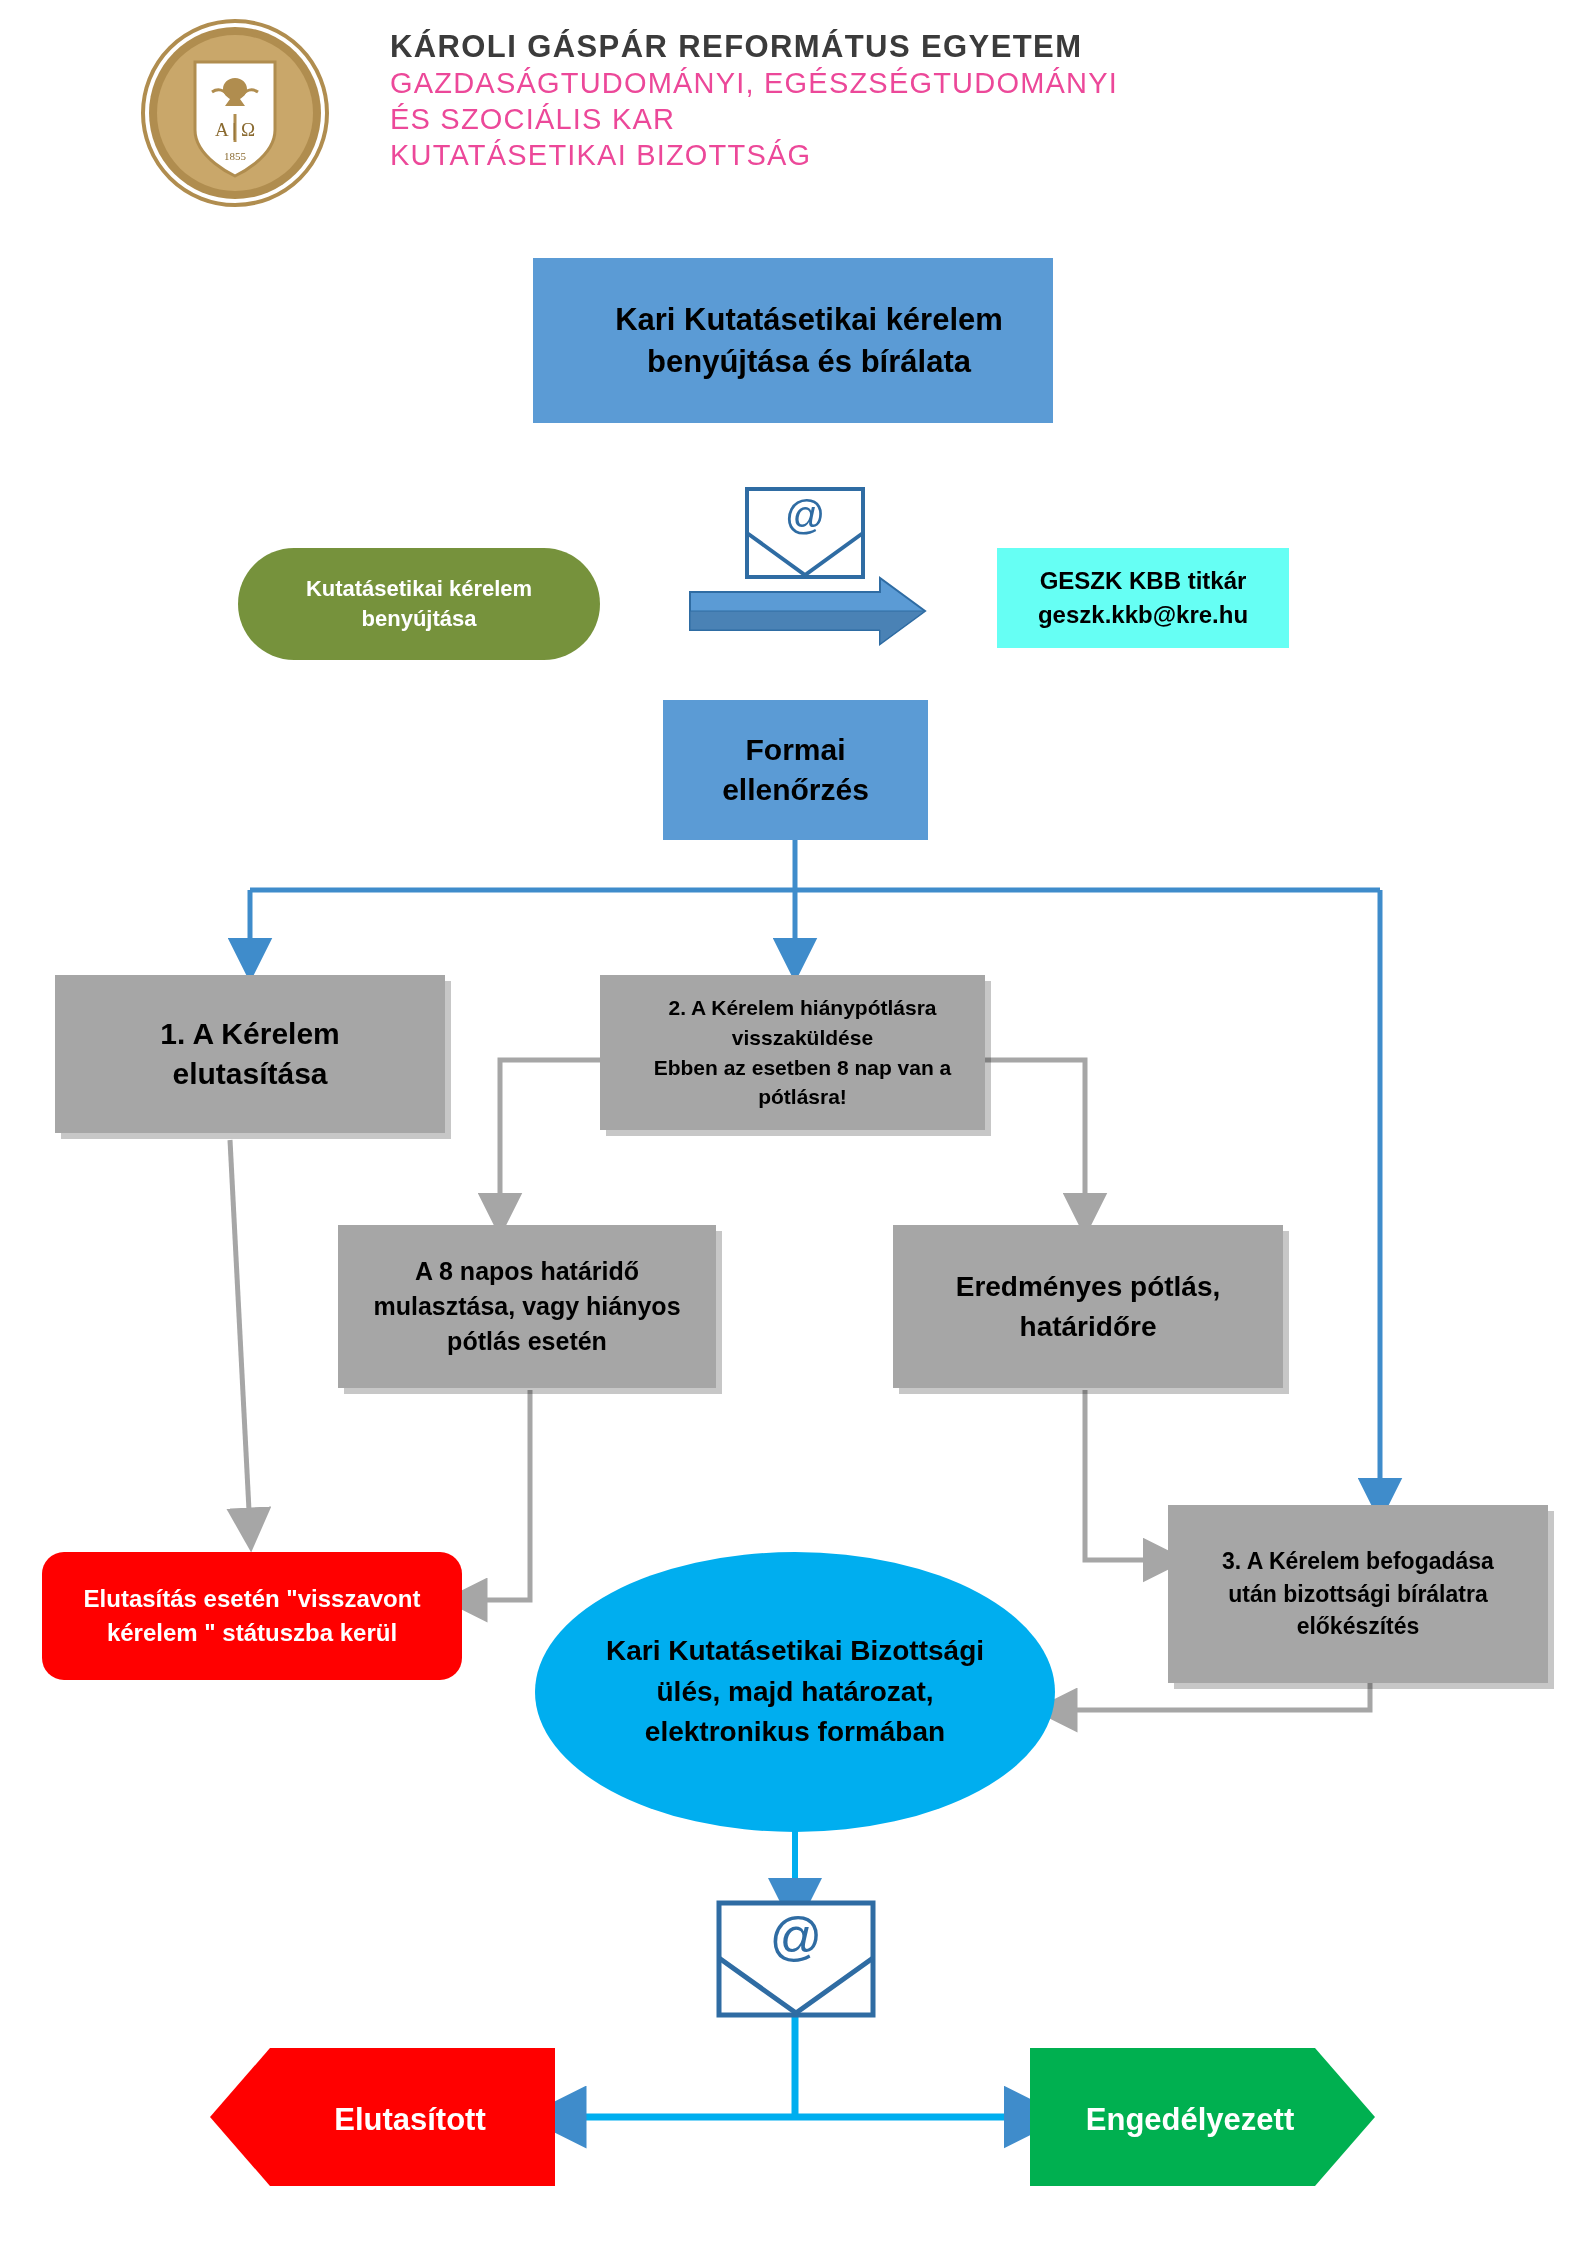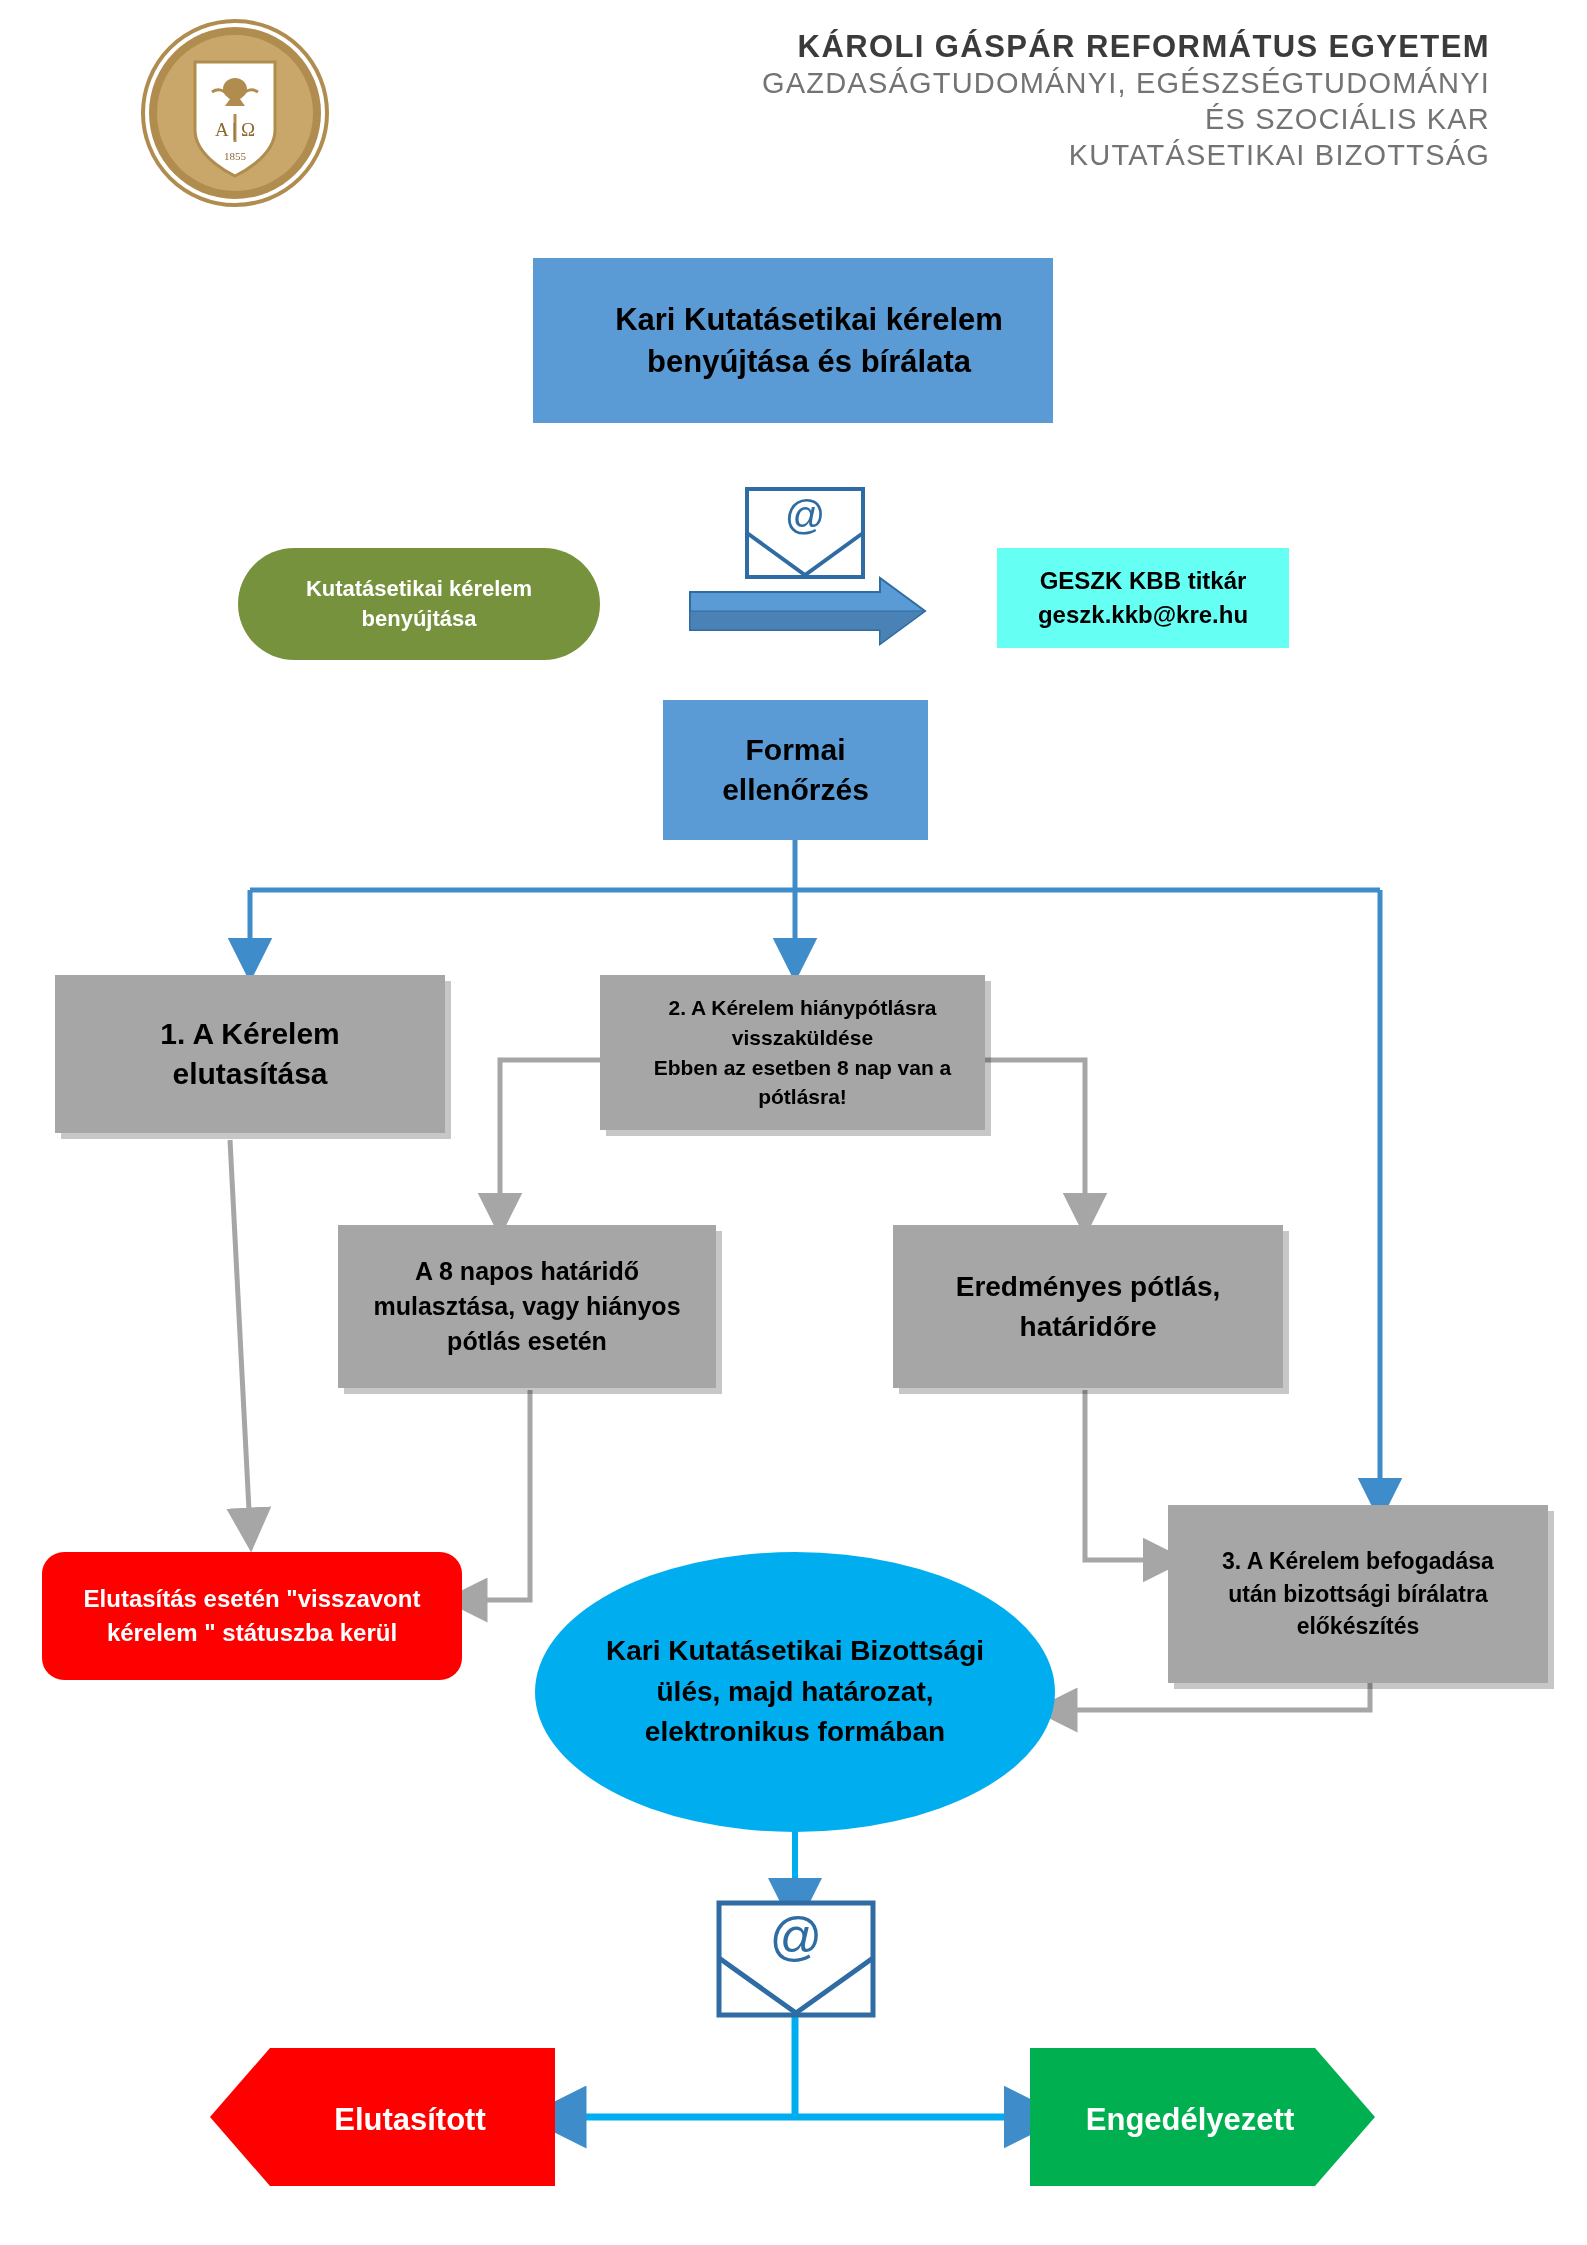--- a/index.html
+++ b/index.html
@@ -30,34 +30,33 @@
     left: 140px;
     top: 18px;
     width: 190px;
     height: 190px;
   }
   #header-text {
     position: absolute;
     left: 390px;
     top: 28px;
     width: 1100px;
-    text-align: right;
   }
   .hdr-line1 {
     font-size: 31px;
     font-weight: bold;
     letter-spacing: 1.4px;
     color: #3b3b3b;
     line-height: 1.22;
   }
   .hdr-line {
     font-size: 29px;
     font-weight: normal;
     letter-spacing: 1.2px;
-    color: #737373;
+    color: #ec4899;
     line-height: 1.24;
   }
   
   .node {
     position: absolute;
     display: flex;
     align-items: center;
     justify-content: center;
     text-align: center;
     box-sizing: border-box;

